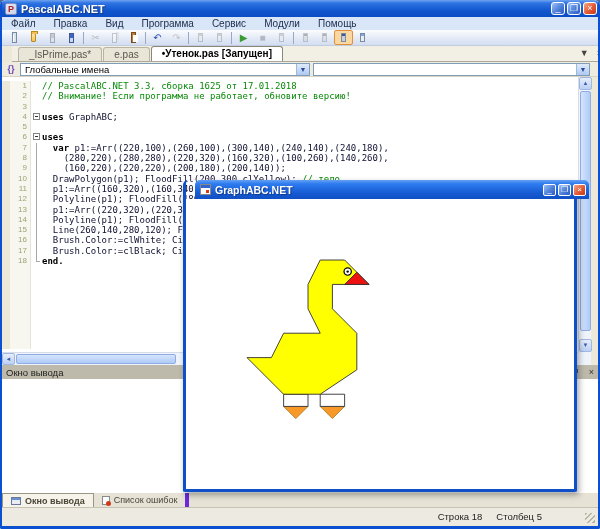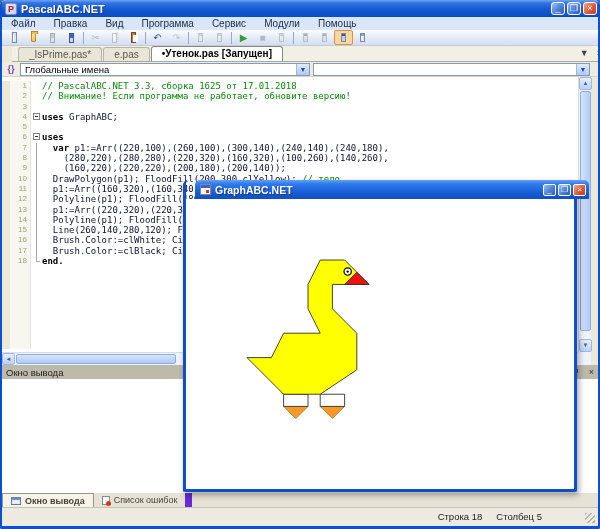--- a/index.html
+++ b/index.html
@@ -117,21 +117,21 @@
   .outheader .spacer{flex:1;}
   .pin-icon{width:9px;height:9px;position:relative;margin-right:8px;}
   .pin-icon::before{content:"";position:absolute;left:2px;top:1px;width:4px;height:4px;background:#555;}
   .pin-icon::after{content:"";position:absolute;left:3.5px;top:5px;width:1px;height:4px;background:#555;}
   .hdr-close{font-size:9px;color:#333;line-height:9px;}
   .outbody{position:absolute;left:2px;top:379px;width:596px;height:114px;background:#fff;z-index:1;}
 
   
   .bottomtabs{position:absolute;left:2px;top:493px;width:596px;height:14px;background:#E6E3D6;
      display:flex;align-items:stretch;font-size:9px;color:#4A4636;z-index:30;}
-  .btab{display:flex;align-items:center;gap:4px;padding:0 8px;border-right:7px solid #6d28d9;}
+  .btab{display:flex;align-items:center;gap:4px;padding:0 8px;border-right:4px solid #6d28d9;}
   .btab.active{background:#F6F4EA;font-weight:bold;border:1px solid #9A9684;border-bottom:none;}
   .ic-outwin{width:10px;height:8px;background:#E8ECF4;border:1px solid #6A7A9A;
      box-shadow:inset 0 2px 0 #6A90D0;}
   .ic-errlist{width:8px;height:9px;background:#fff;border:1px solid #8A8A8A;position:relative;}
   .ic-errlist::after{content:"";position:absolute;right:-2px;bottom:-2px;width:5px;height:5px;
      background:#D03A1A;border-radius:50%;}
 
   
   .statusbar{position:absolute;left:2px;top:507px;width:596px;height:18px;background:#EDEAE1;
      border-top:1px solid #C8C4B4;display:flex;align-items:center;font-size:9.5px;color:#222;

